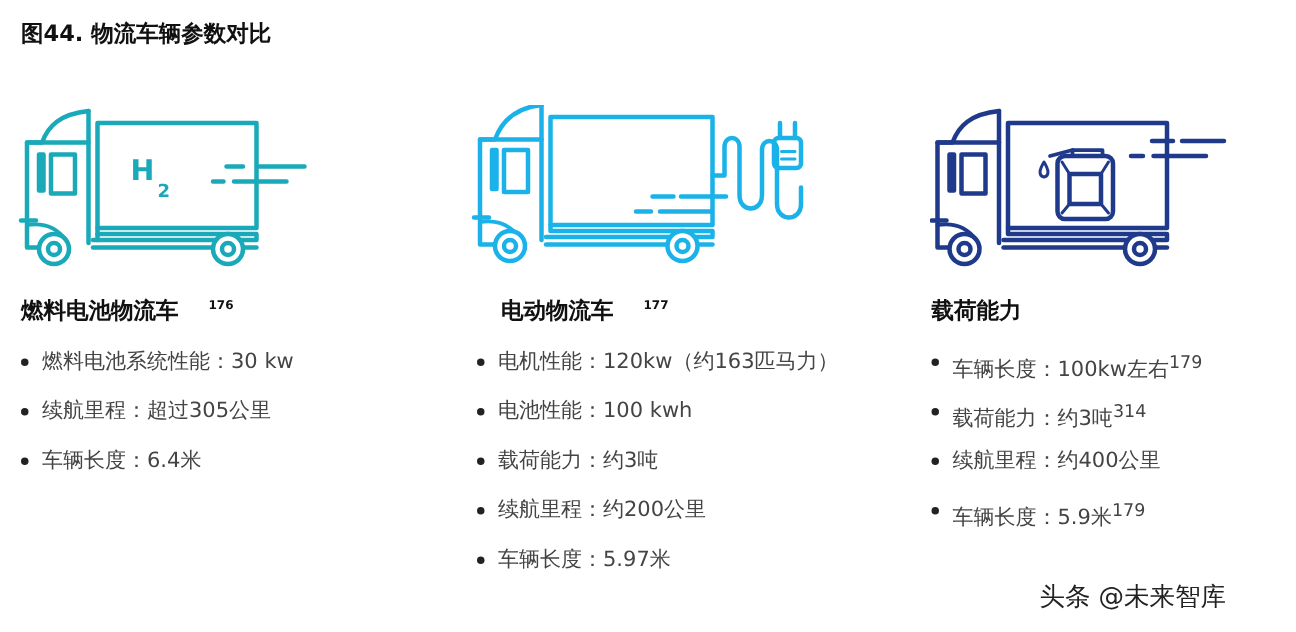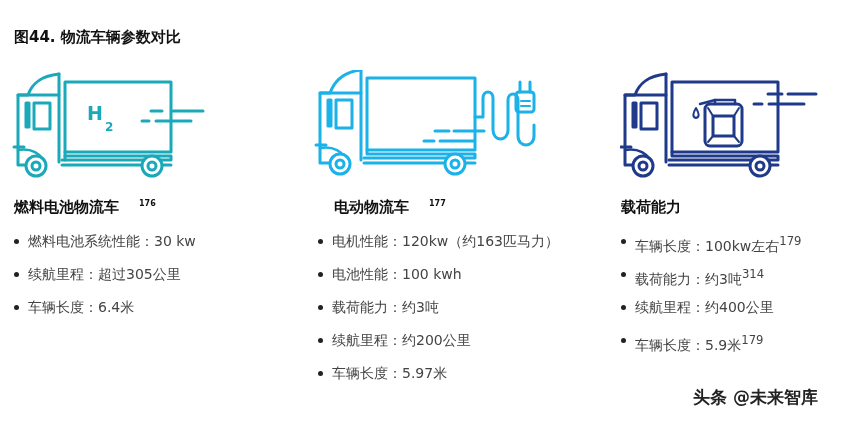--- a/index.html
+++ b/index.html
@@ -1,30 +1,30 @@
 <!DOCTYPE html>
 <html><head>
 <meta charset="utf-8">
 <style>
   html, body { margin: 0; padding: 0; background: #ffffff; }
   body { width: 864px; height: 421px; position: relative; overflow: hidden;
          font-family: "DejaVu Sans", "Liberation Sans", sans-serif; color: #333333; }
-  .fig-title { position: absolute; left: 14px; top: 28px; font-size: 15px; font-weight: bold;
+  .fig-title { position: absolute; left: 14px; top: 13px; font-size: 15px; font-weight: bold;
                color: #111111; letter-spacing: 0px; }
   .col { position: absolute; top: 0; }
   .truck { position: absolute; }
   .veh-title { position: absolute; font-size: 15px; font-weight: bold; color: #111111; white-space: nowrap; }
   .veh-title sup, .spec sup { font-size: 8px; font-weight: normal; vertical-align: 6px; margin-left: 20px; color: #555; }
   .veh-title sup { font-weight: bold; color:#111; }
   ul.specs { position: absolute; margin: 0; padding: 0; list-style: none; }
   ul.specs li { position: relative; height: 33px; line-height: 20px; font-size: 14px; color: #444444;
                 white-space: nowrap; padding-left: 16px; }
   ul.specs li::before { content: ""; position: absolute; left: 2px; top: 8px; width: 5px; height: 5px;
                         border-radius: 50%; background: #222222; }
-  .watermark { position: absolute; left: 693px; top: 386px; font-size: 17px; color: #222222; white-space: nowrap; font-weight: bold; }
+  .watermark { position: absolute; left: 693px; top: 386px; font-size: 17px; color: #222222; white-space: nowrap; }
 </style>
 </head>
 <body>
 
 <div class="fig-title">图44. 物流车辆参数对比</div>
 
 <div class="col" style="left:0;">
   <svg class="truck" style="left:10px; top:70px;" width="200" height="110" viewBox="0 0 200 110" fill="none" stroke="#1aa9b9" stroke-width="3" stroke-linecap="round" stroke-linejoin="round">
 
     <rect x="55" y="12" width="106" height="70"></rect>

